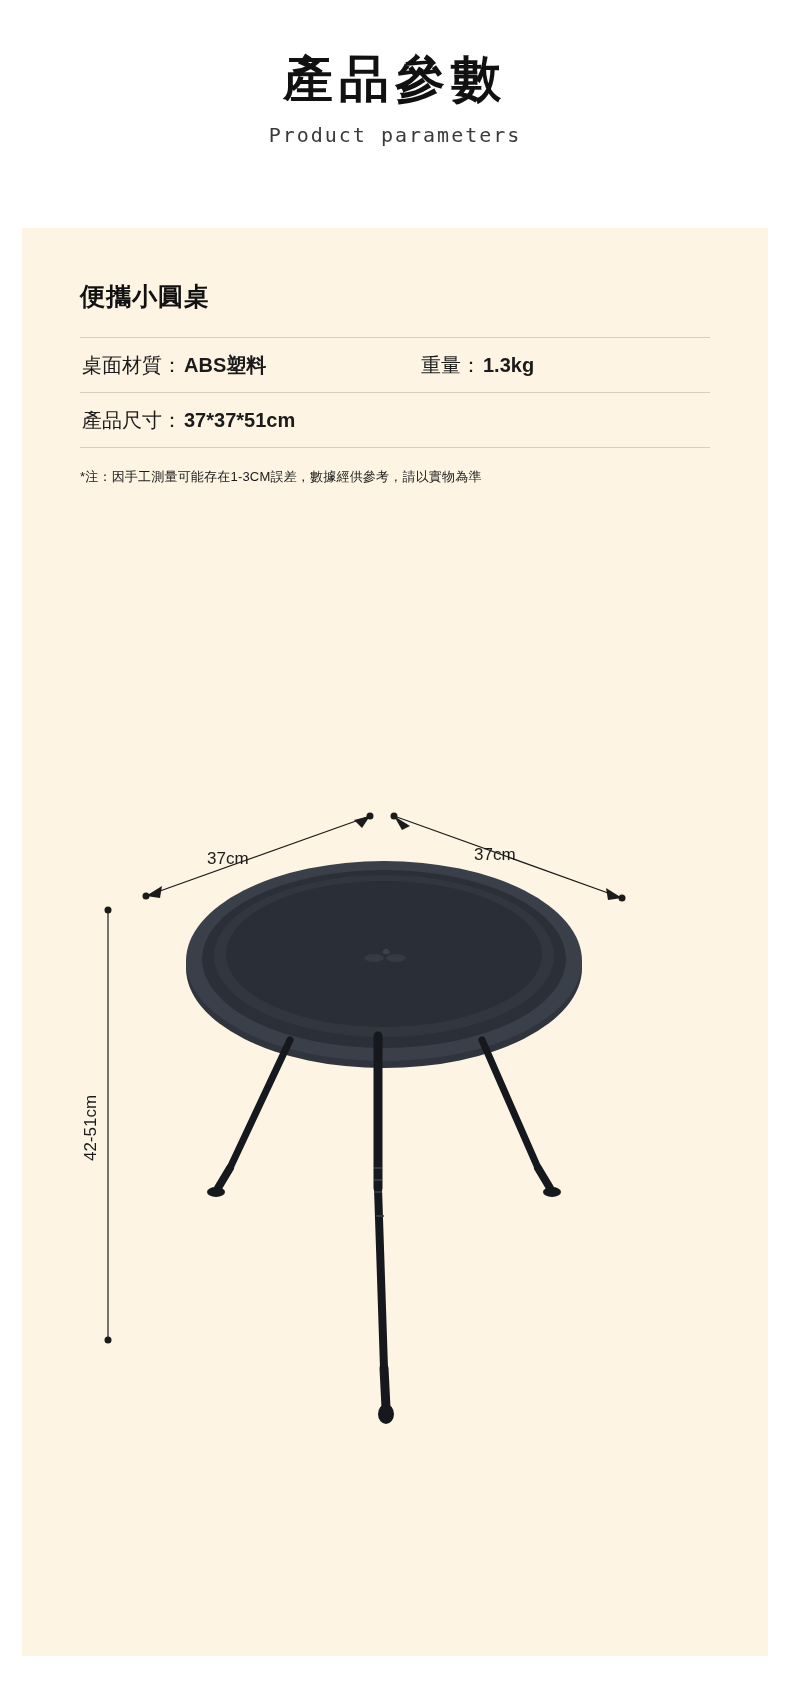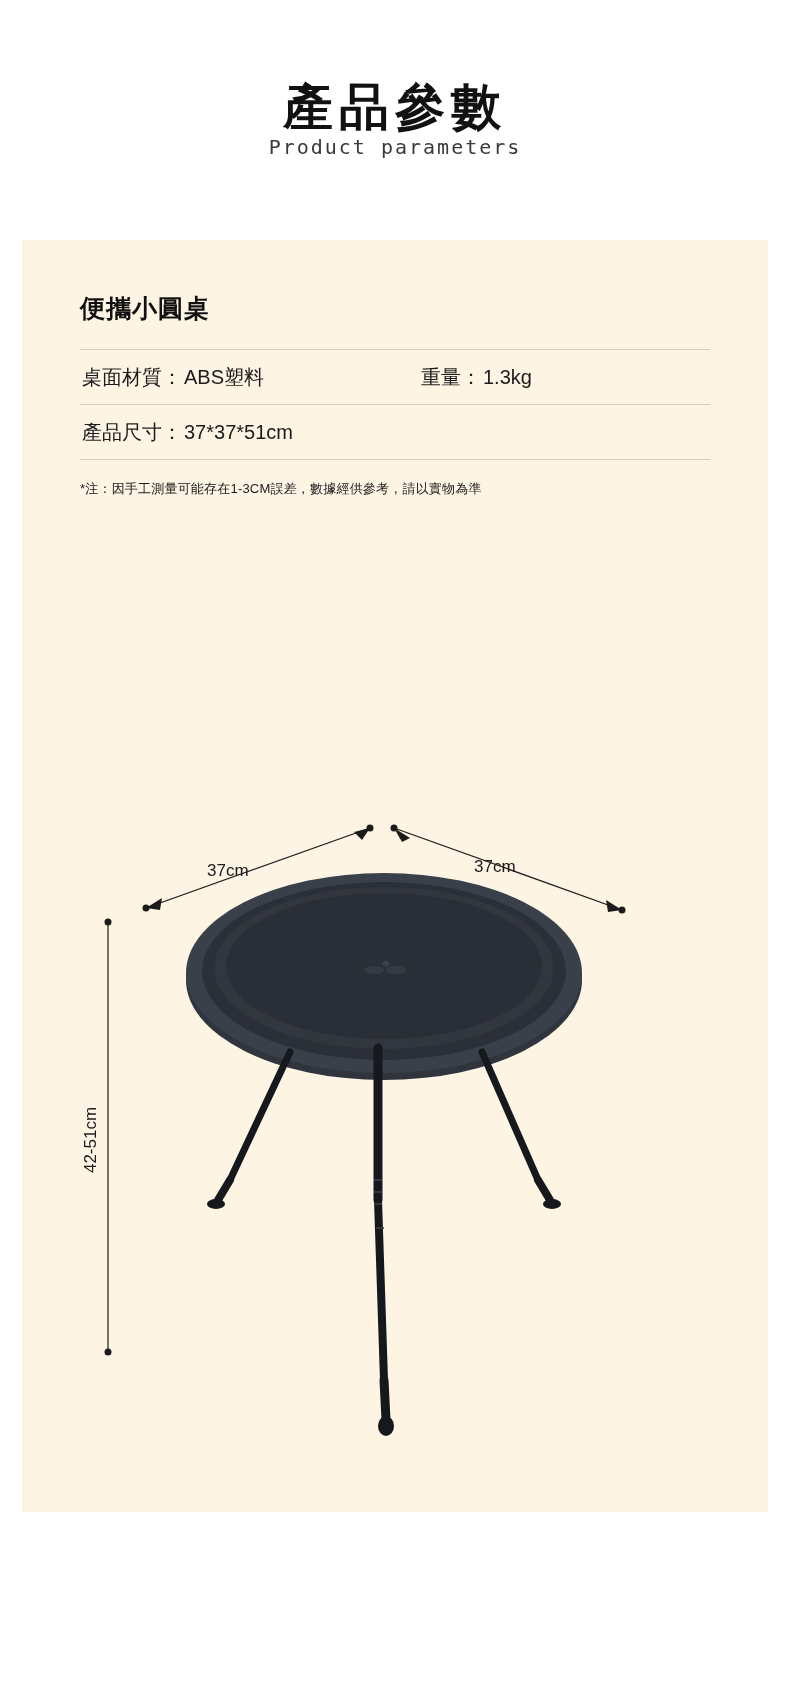--- a/index.html
+++ b/index.html
@@ -15,43 +15,44 @@
     overflow: hidden;
   }
   .page {
     position: relative;
     width: 790px;
     height: 1697px;
     background: #ffffff;
   }
   
   .header {
-    padding-top: 80px;
+    padding-top: 52px;
     text-align: center;
   }
   .header .title-cn {
     font-size: 50px;
     font-weight: 700;
     letter-spacing: 6px;
     color: #111111;
     line-height: 1.1;
   }
   .header .title-en {
+    margin-top: 16px;
     font-size: 20px;
     letter-spacing: 2px;
     color: #3a3a3a;
     font-family: "DejaVu Sans Mono", monospace;
   }
   
   .panel {
     position: absolute;
     left: 22px;
-    top: 240px;
+    top: 228px;
     width: 746px;
-    height: 1272px;
+    height: 1428px;
     background: #fdf4e3;
     border-radius: 0;
   }
   .panel-inner {
     padding: 52px 58px 0 58px;
   }
   .product-name {
     font-size: 25px;
     font-weight: 700;
     color: #111111;
@@ -90,20 +91,21 @@
   .cell .k {
     font-size: 20px;
     color: #1b1b1b;
     white-space: nowrap;
   }
   .cell .v {
     font-size: 20px;
     color: #1b1b1b;
     margin-left: 2px;
     white-space: nowrap;
+    font-weight: bold;
   }
   .cell.gap .v {
     margin-left: 26px;
   }
   .note {
     margin-top: 20px;
     font-size: 13px;
     color: #1b1b1b;
     letter-spacing: 0.2px;
   }

